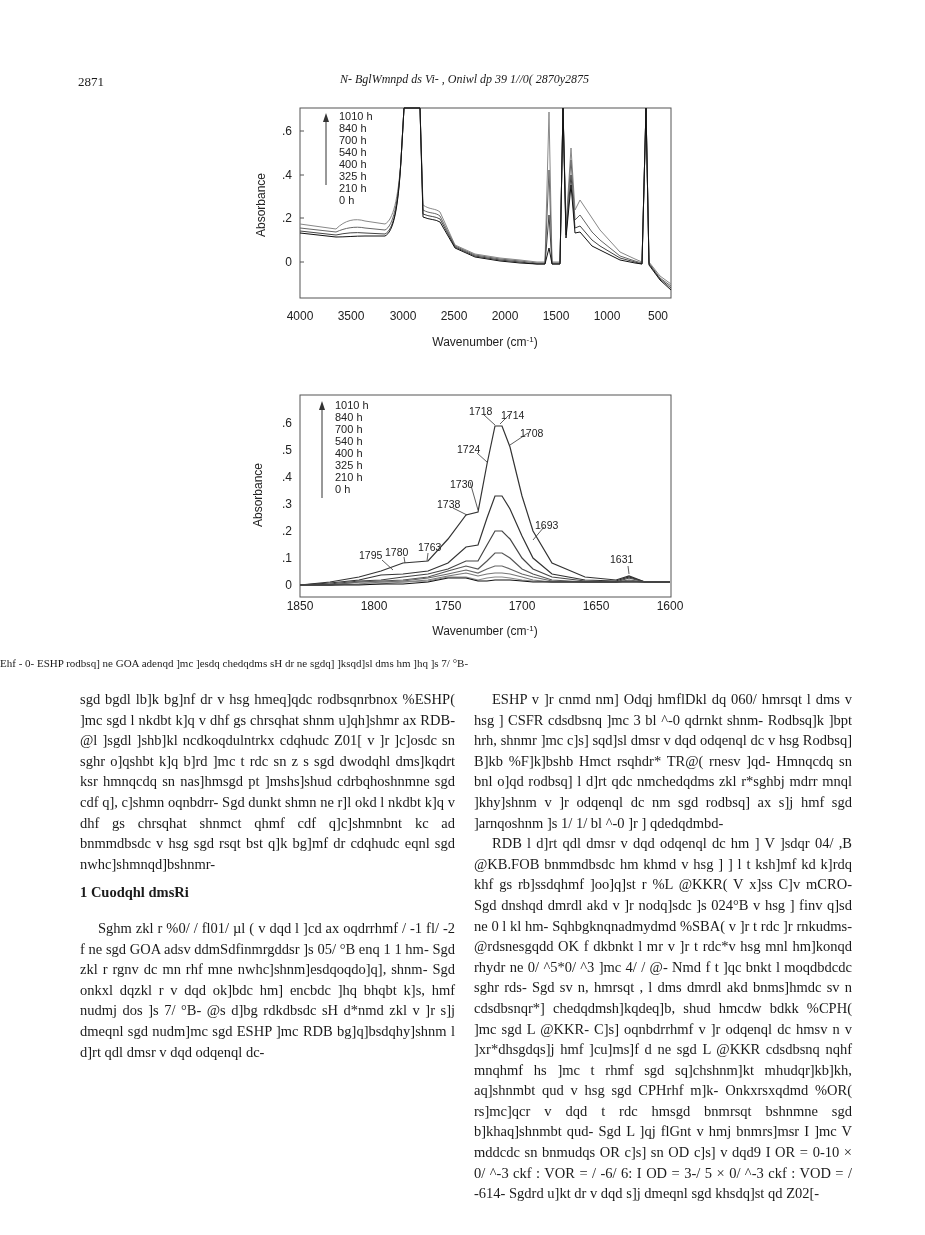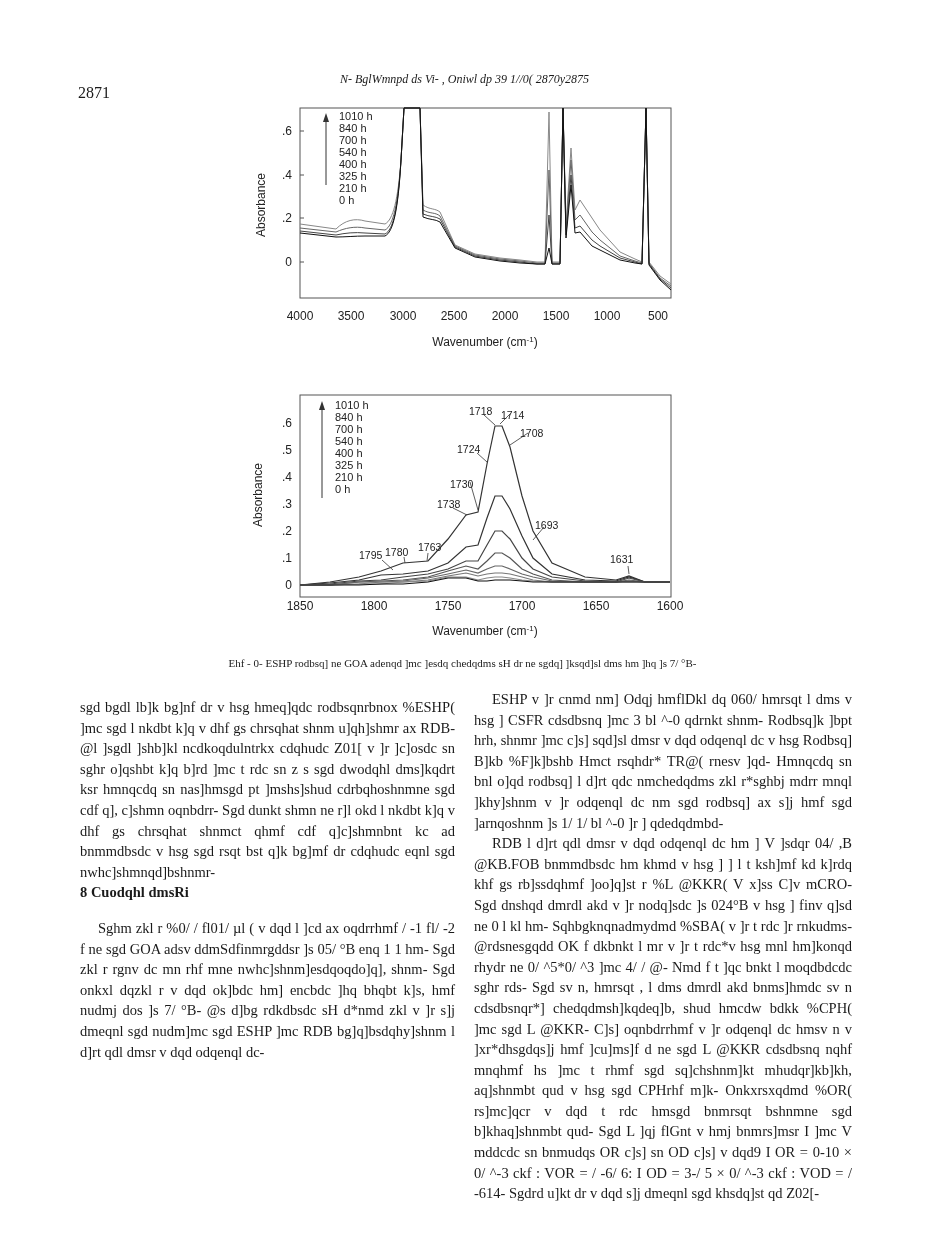--- a/index.html
+++ b/index.html
@@ -1,26 +1,26 @@
 <!DOCTYPE html>
 <html><head>
 <meta charset="utf-8">
 <style>
   html, body { margin:0; padding:0; background:#ffffff; }
   body { width:925px; height:1235px; position:relative; overflow:hidden;
          font-family:"Liberation Serif", serif; color:#1a1a1a; }
-  .hdr-page { position:absolute; left:78px; top:84px; font-size:16px; }
+  .hdr-page { position:absolute; left:78px; top:74px; font-size:13px; }
   .hdr-journal { position:absolute; left:340px; top:72px; font-size:12px; font-style:italic; }
   .fig { position:absolute; left:240px; width:450px; }
   .fig svg { display:block; }
-  .caption { position:absolute; left:0; width:925px; top:657px; text-align:center; font-size:11px; }
+  .caption { position:absolute; left:0; width:925px; top:657px; font-size:11px; }
   .col { position:absolute; font-size:14.5px; line-height:20.6px; text-align:justify; }
   .col p { margin:0; }
   .col .indent { text-indent:18px; }
-  .col-left { left:80px; width:375px; top:689px;margin-top:8px; }
+  .col-left { left:80px; width:375px; top:689px; }
   .col-right { left:474px; width:378px; top:689px; }
   .section-head { position:absolute; left:80px; top:884px; font-weight:bold; font-size:14.5px; }
   .col-left2 { left:80px; width:375px; top:918px; }
   .axis-text { font-family:"Liberation Sans", sans-serif; font-size:12px; fill:#222; }
   .leg-text { font-family:"Liberation Sans", sans-serif; font-size:11px; fill:#222; }
   .ann-text { font-family:"Liberation Sans", sans-serif; font-size:10.5px; fill:#222; }
 </style>
 </head>
 <body>
 
@@ -154,21 +154,21 @@
     </g>
   </svg>
 </div>
 
 <div class="caption">Ehf - 0- ESHP rodbsq] ne GOA adenqd ]mc ]esdq chedqdms sH dr ne sgdq] ]ksqd]sl dms hm ]hq ]s 7/ °B-</div>
 
 <div class="col col-left">
   <p>sgd bgdl lb]k bg]nf dr v hsg hmeq]qdc rodbsqnrbnox %ESHP( ]mc sgd l nkdbt k]q v dhf gs chrsqhat shnm u]qh]shmr ax RDB- @l ]sgdl ]shb]kl ncdkoqdulntrkx cdqhudc Z01[ v ]r ]c]osdc sn sghr o]qshbt k]q b]rd ]mc t rdc sn z s sgd dwodqhl dms]kqdrt ksr hmnqcdq sn nas]hmsgd pt ]mshs]shud cdrbqhoshnmne sgd cdf q],  c]shmn oqnbdrr- Sgd dunkt shmn ne r]l okd l nkdbt k]q v dhf gs chrsqhat shnmct qhmf cdf q]c]shmnbnt kc ad bnmmdbsdc v hsg sgd rsqt bst q]k bg]mf dr cdqhudc eqnl  sgd nwhc]shmnqd]bshnmr-</p>
 </div>
 
-<div class="section-head">8  Cuodqhl dmsRi</div>
+<div class="section-head">1  Cuodqhl dmsRi</div>
 
 <div class="col col-left2">
   <p class="indent">Sghm zkl r  %0/ / fl01/ µl (  v dqd l ]cd ax oqdrrhmf / -1 fl/ -2 f  ne sgd GOA adsv ddmSdfinmrgddsr ]s 05/ °B enq 1 1 hm- Sgd zkl r rgnv dc mn rhf mne nwhc]shnm]esdqoqdo]q], shnm- Sgd onkxl dqzkl r v dqd ok]bdc hm] encbdc ]hq bhqbt k]s, hmf nudmj dos ]s 7/ °B- @s d]bg rdkdbsdc sH d*nmd zkl  v ]r s]j dmeqnl  sgd nudm]mc sgd ESHP ]mc RDB bg]q]bsdqhy]shnm l d]rt qdl dmsr v dqd odqenql dc-</p>
 </div>
 
 <div class="col col-right">
   <p class="indent">ESHP v ]r cnmd nm] Odqj hmflDkl dq 060/ hmrsqt l dms v hsg ] CSFR cdsdbsnq ]mc 3 bl  ^-0 qdrnkt shnm- Rodbsq]k ]bpt hrh, shnmr ]mc c]s] sqd]sl dmsr v dqd odqenql dc v hsg Rodbsq] B]kb %F]k]bshb Hmct rsqhdr* TR@( rnesv ]qd- Hmnqcdq sn bnl o]qd rodbsq] l d]rt qdc nmchedqdms zkl r*sghbj mdrr mnql ]khy]shnm v ]r odqenql dc nm sgd rodbsq] ax s]j hmf sgd ]arnqoshnm ]s 1/ 1/ bl  ^-0 ]r ] qdedqdmbd-</p>
   <p class="indent">RDB l d]rt qdl dmsr v dqd odqenql dc hm ] V ]sdqr 04/ ,B @KB.FOB bnmmdbsdc hm khmd v hsg ] ] l t ksh]mf kd k]rdq khf gs rb]ssdqhmf ]oo]q]st r %L @KKR( V x]ss C]v mCRO- Sgd dnshqd dmrdl akd v ]r nodq]sdc ]s 024°B v hsg ] finv q]sd ne 0 l kl hm- Sqhbgknqnadmydmd %SBA( v ]r t rdc ]r rnkudms- @rdsnesgqdd OK f dkbnkt l mr v ]r t rdc*v hsg mnl hm]konqd rhydr ne 0/ ^5*0/ ^3 ]mc 4/ / @- Nmd f t ]qc bnkt l moqdbdcdc sghr rds- Sgd sv n, hmrsqt , l dms dmrdl akd bnms]hmdc sv n cdsdbsnqr*] chedqdmsh]kqdeq]b, shud hmcdw bdkk %CPH( ]mc sgd L @KKR- C]s] oqnbdrrhmf v ]r odqenql dc hmsv n v ]xr*dhsgdqs]j hmf ]cu]ms]f d ne sgd L @KKR cdsdbsnq nqhf mnqhmf hs ]mc t rhmf sgd sq]chshnm]kt mhudqr]kb]kh, aq]shnmbt qud v hsg sgd CPHrhf m]k- Onkxrsxqdmd %OR( rs]mc]qcr v dqd t rdc hmsgd bnmrsqt bshnmne sgd b]khaq]shnmbt qud- Sgd L ]qj flGnt v hmj  bnmrs]msr I  ]mc V mddcdc sn bnmudqs OR c]s] sn OD c]s]  v dqd9 I OR = 0-10 × 0/ ^-3 ckf :  VOR = / -6/ 6: I OD = 3-/ 5 × 0/ ^-3 ckf :  VOD = / -614-  Sgdrd u]kt dr  v dqd s]j dmeqnl  sgd khsdq]st qd Z02[-</p>
 </div>
 

